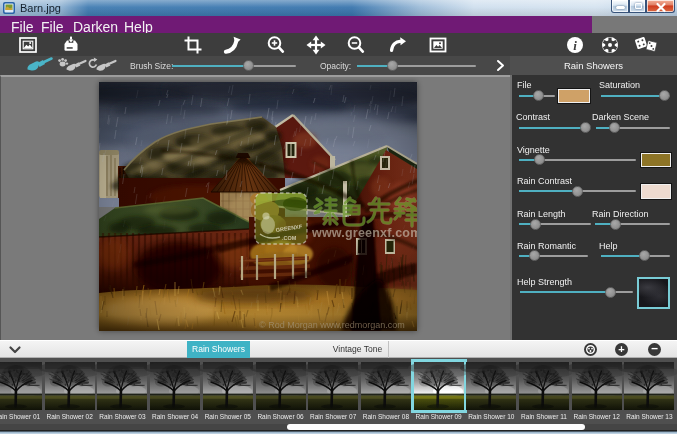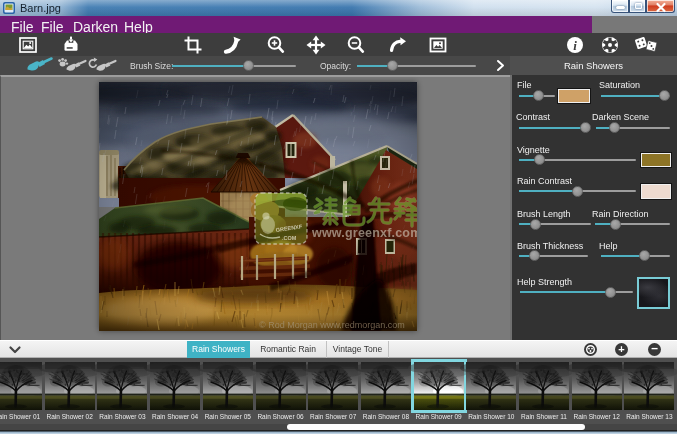--- a/index.html
+++ b/index.html
@@ -909,32 +909,32 @@
     <div class="knob" style="left:21.5px;top:79px"></div>
     <div class="swatch" style="left:129px;top:77.5px;width:29.5px;height:14.5px;background:#8d7426"></div>
 
     <span class="plab" style="left:5px;top:101px">Rain Contrast</span>
     <div class="trk" style="left:7px;top:115px;width:117px">
         <i style="width:58px"></i>
       </div>
     <div class="knob" style="left:59.5px;top:110.5px"></div>
     <div class="swatch" style="left:129px;top:109px;width:29.5px;height:15px;background:#eddacf"></div>
 
-    <span class="plab" style="left:5px;top:133.5px">Brush Length</span>
+    <span class="plab" style="left:5px;top:133.5px">Rain Length</span>
     <div class="trk" style="left:7px;top:148px;width:72px">
         <i style="width:16px"></i>
       </div>
     <div class="knob" style="left:17.5px;top:143.5px"></div>
     <span class="plab" style="left:80px;top:133.5px">Rain Direction</span>
     <div class="trk" style="left:83px;top:148px;width:75px">
         <i style="width:20px"></i>
       </div>
     <div class="knob" style="left:97.5px;top:143.5px"></div>
 
-    <span class="plab" style="left:5px;top:166px">Brush Thickness</span>
+    <span class="plab" style="left:5px;top:166px">Rain Romantic</span>
     <div class="trk" style="left:7px;top:179.5px;width:69px">
         <i style="width:15px"></i>
       </div>
     <div class="knob" style="left:16.5px;top:175px"></div>
     <span class="plab" style="left:87px;top:166px">Help</span>
     <div class="trk" style="left:89px;top:179.5px;width:69px">
         <i style="width:43px"></i>
       </div>
     <div class="knob" style="left:126.5px;top:175px"></div>
 
@@ -943,21 +943,20 @@
         <i style="width:90px"></i>
       </div>
     <div class="knob" style="left:92.5px;top:211.5px"></div>
     <div style="position:absolute;left:125px;top:202px;width:33px;height:32px;border:2px solid #79ccd6;background:radial-gradient(ellipse 20px 10px at 30% 30%,#3a3a40,transparent),radial-gradient(ellipse 18px 12px at 70% 60%,#2e2e34,transparent),#17171b"></div>
   </div>
   <div id="tabbar" class="abs">
     <svg class="abs" style="left:9px;top:5px" width="12" height="8" viewBox="0 0 12 8">
         <path d="M1.5,1.5 L6,6 10.5,1.5" stroke="#444" stroke-width="2.2" fill="none" stroke-linecap="round" stroke-linejoin="round"></path>
       </svg>
     <div class="tab on" style="left:187px;width:63px">Rain Showers</div>
-    <div class="tab" style="left:250px;width:77px">Romantic Rain</div>
     <div class="tab" style="left:327px;width:62px">Vintage Tone</div>
     <div class="cbtn" style="left:584px">
         <svg width="9" height="9" viewBox="0 0 9 9" style="left:2px;top:2px">
           <circle cx="4.5" cy="4.5" r="3.8" fill="none" stroke="#fff" stroke-width="1.4"></circle>
           <circle cx="3" cy="3.6" r=".9" fill="#fff"></circle>
           <circle cx="6" cy="3.6" r=".9" fill="#fff"></circle>
           <circle cx="4.5" cy="6" r=".9" fill="#fff"></circle>
         </svg>
       </div>
     <div class="cbtn" style="left:615px">

